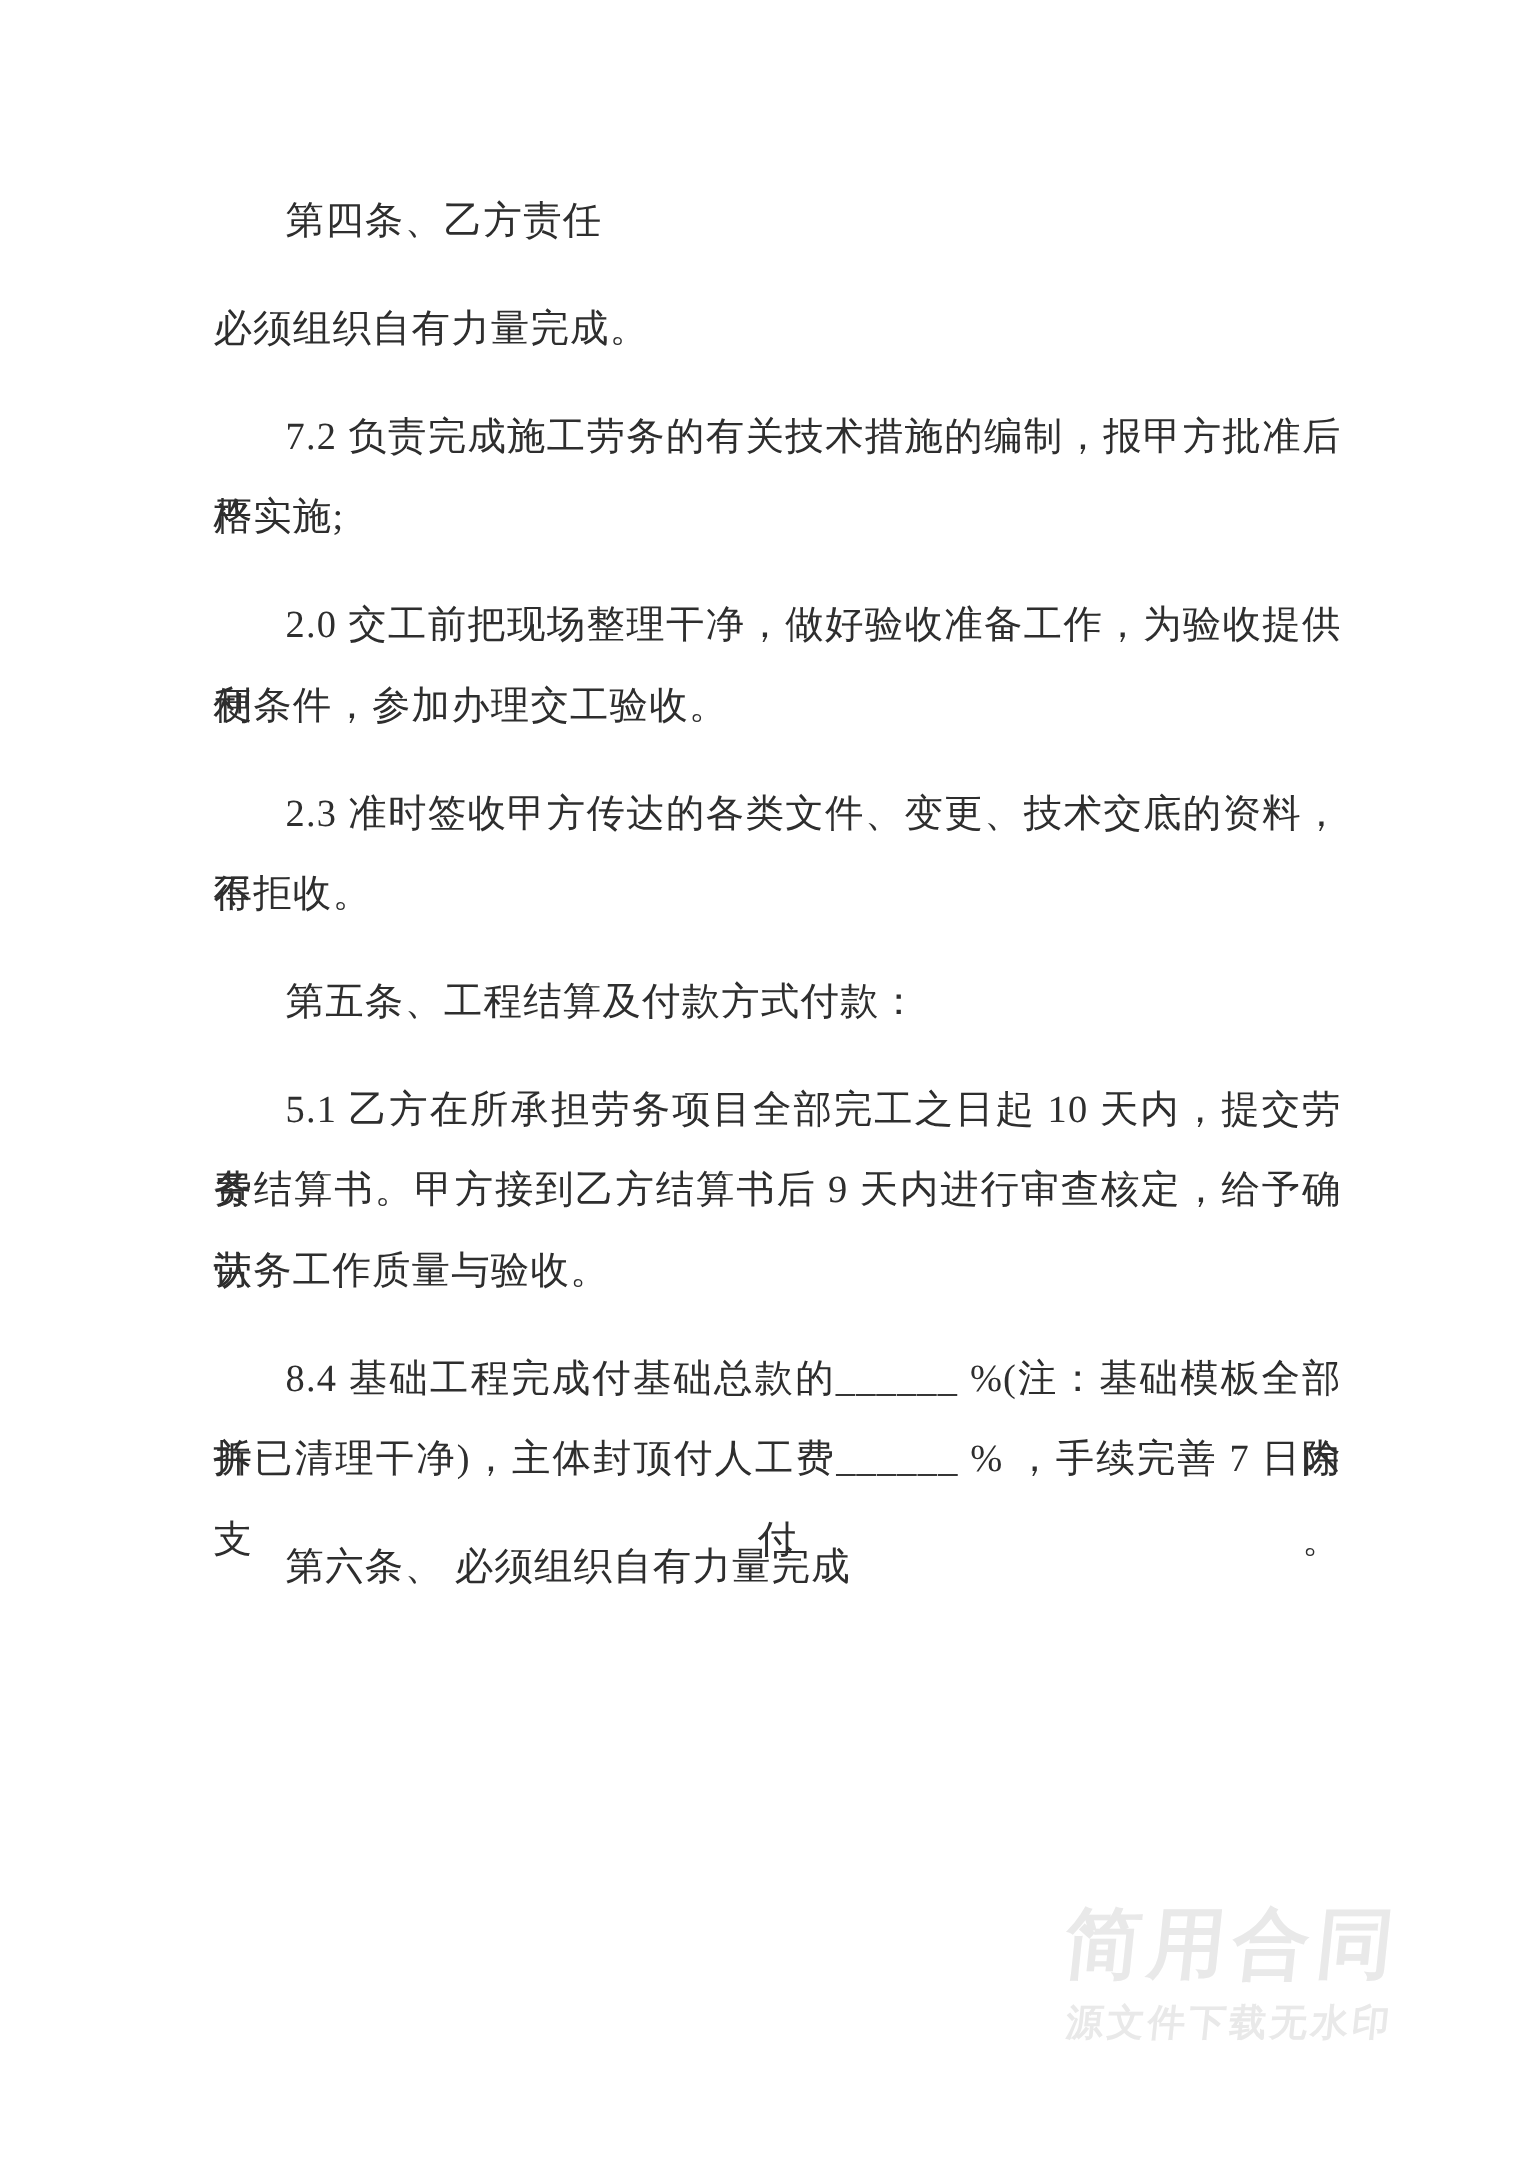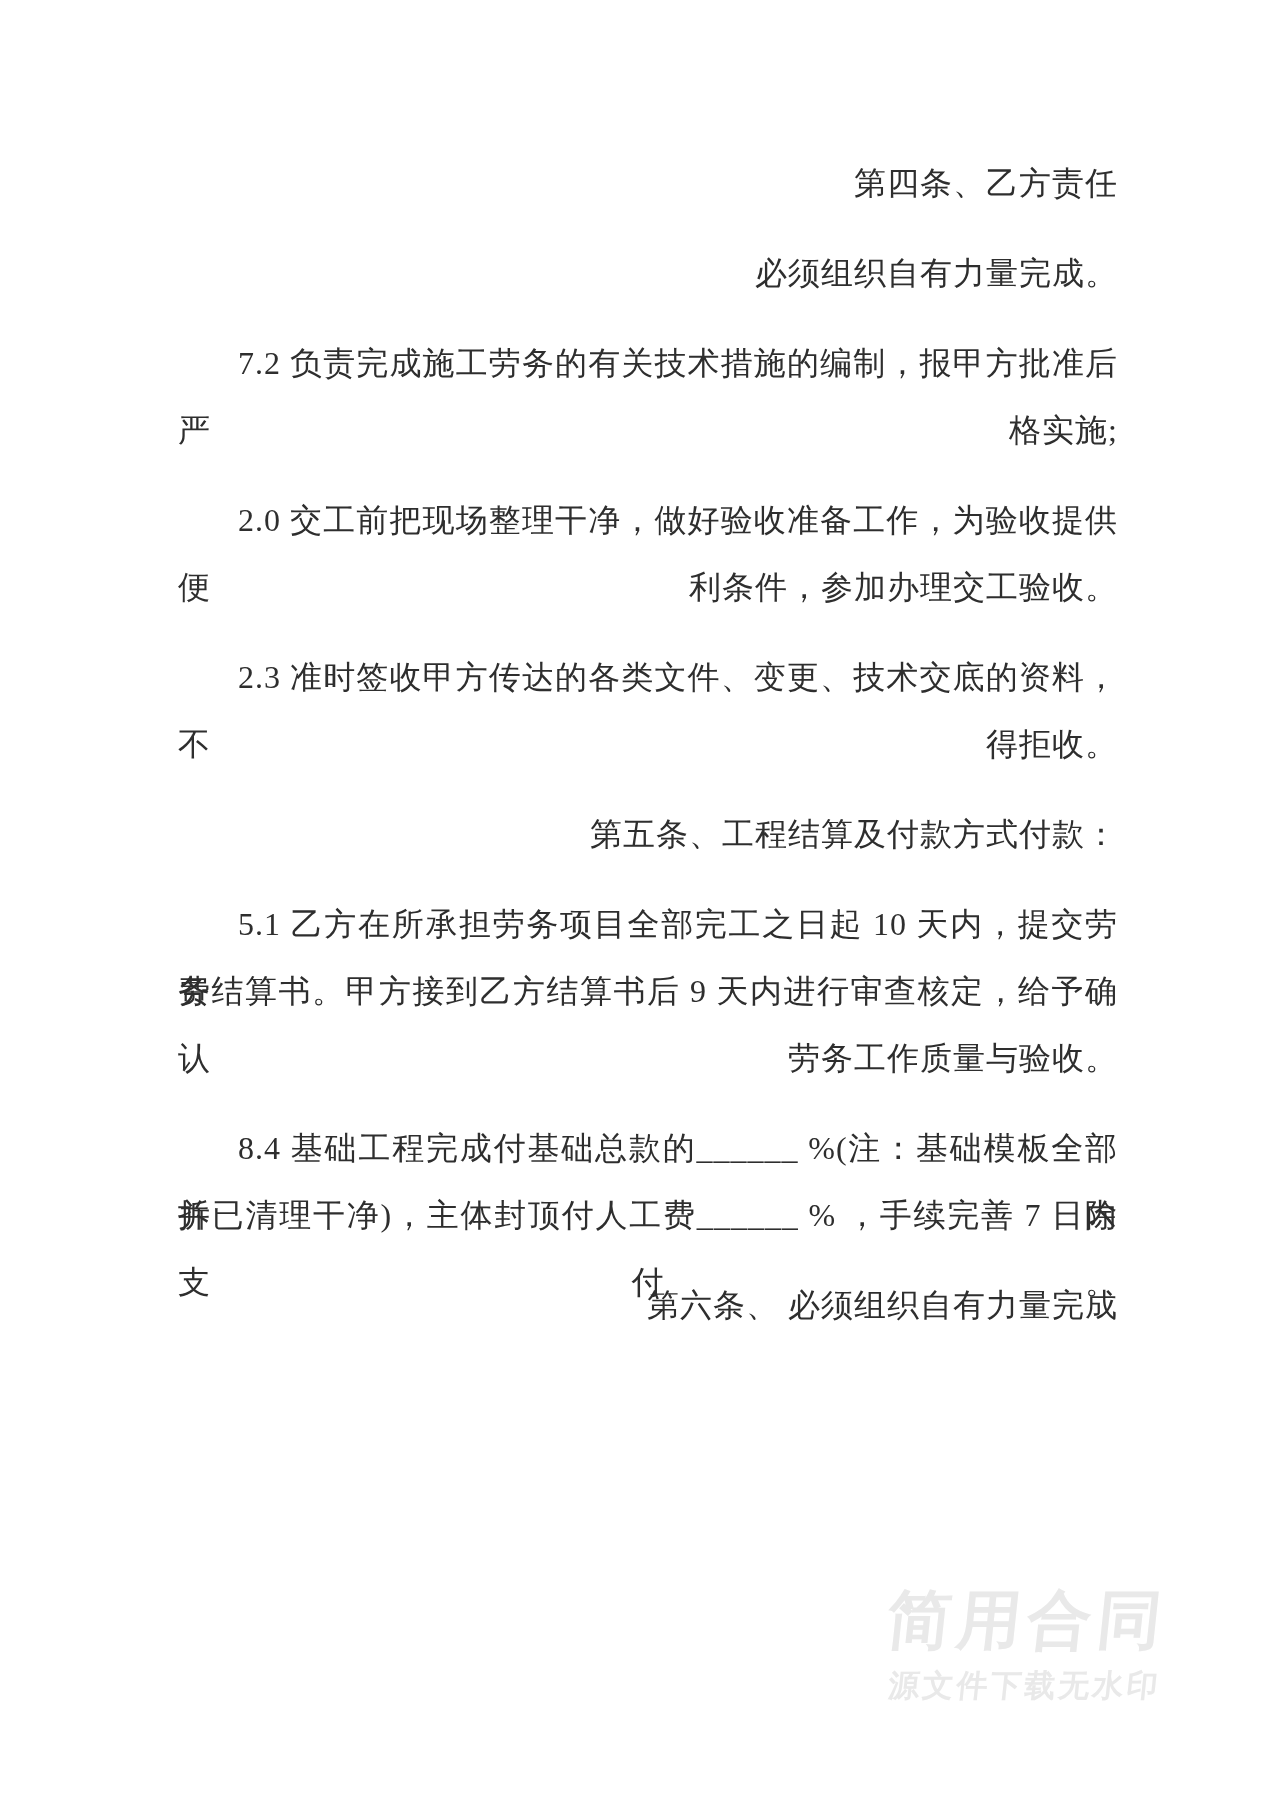--- a/index.html
+++ b/index.html
@@ -24,21 +24,21 @@
     font-size: 32px;
     font-weight: 400;
     letter-spacing: 1px;
   }
   .block {
     margin-bottom: 23px;
   }
   .line {
     height: 67px;
     line-height: 67px;
-    text-align: right;
+    text-align: left;
   }
   .line.first {
     text-indent: 60px;
   }
   .line.justified {
     text-align: justify;
     text-align-last: justify;
   }
   .watermark {
     position: absolute;

